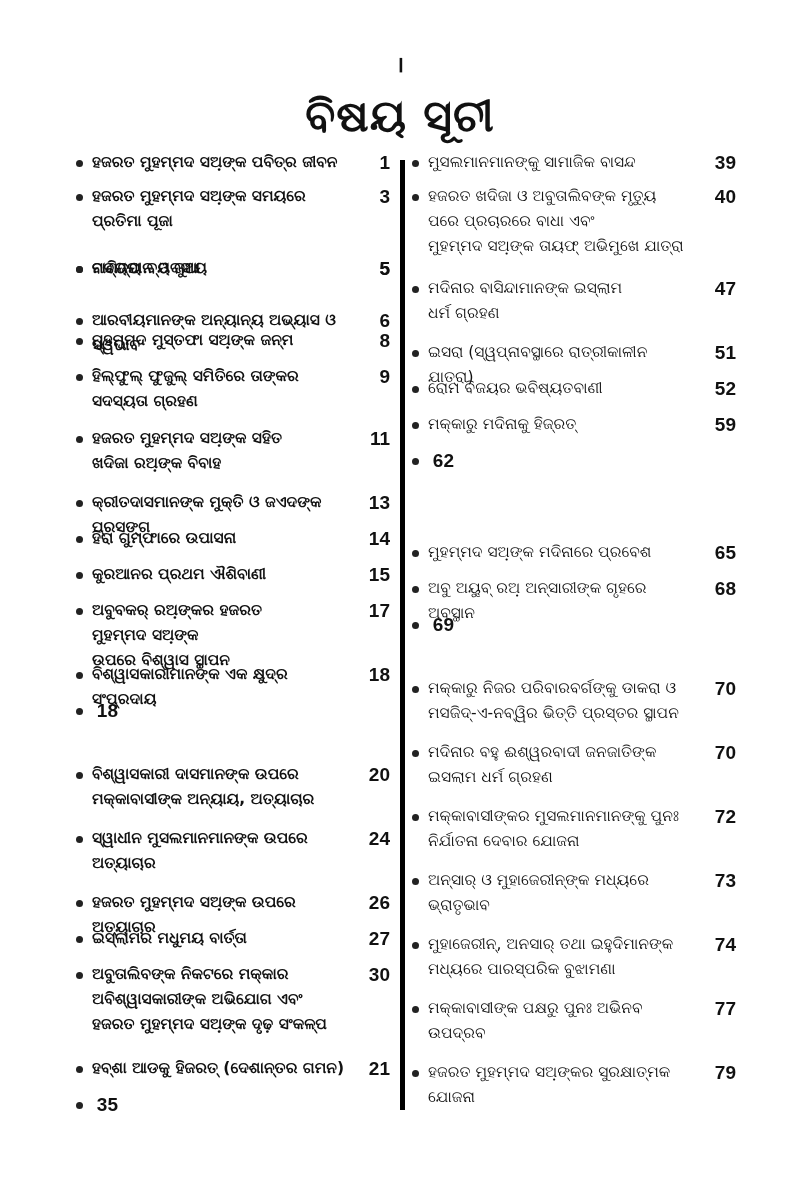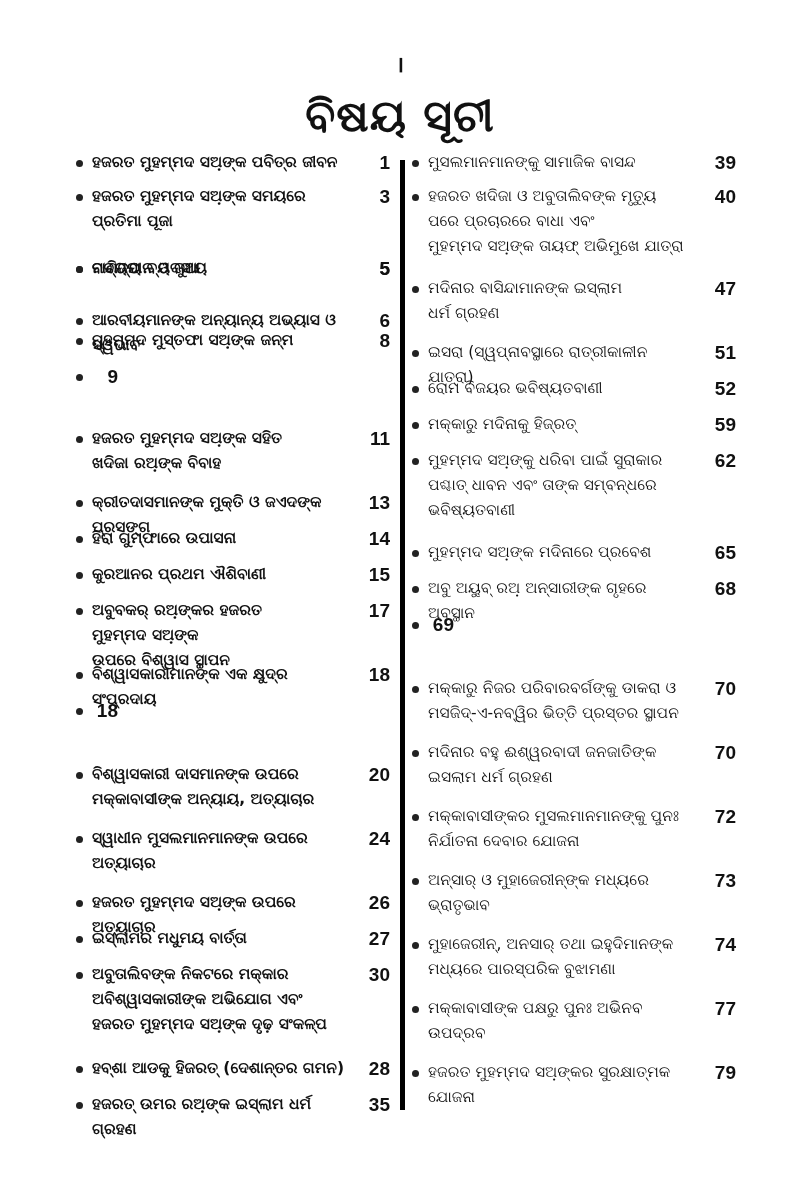--- a/index.html
+++ b/index.html
@@ -53,20 +53,22 @@
     <span class="entry-text">ଆରବୀୟମାନଙ୍କ ଅନ୍ୟାନ୍ୟ ଅଭ୍ୟାସ ଓ ସ୍ୱଭାବ</span>
     <span class="entry-page">6</span>
   </div>
     <div class="entry" style="position: absolute; left: 0px; right: 0px; top: 178px;">
     <span class="bullet" style="top: 10px;"></span>
     <span class="entry-text">ମୁହମ୍ମଦ ମୁସ୍ତଫା ସଅ଼ଙ୍କ ଜନ୍ମ</span>
     <span class="entry-page">8</span>
   </div>
     <div class="entry" style="position: absolute; left: 0px; right: 0px; top: 214px;">
     <span class="bullet" style="top: 10px;"></span>
+    <span class="entry-text">ହିଲ୍‌ଫୁଲ୍ ଫୁଜୁଲ୍ ସମିତିରେ ତାଙ୍କର
+ସଦସ୍ୟତା ଗ୍ରହଣ</span>
     <span class="entry-page">9</span>
   </div>
     <div class="entry" style="position: absolute; left: 0px; right: 0px; top: 276px;">
     <span class="bullet" style="top: 10px;"></span>
     <span class="entry-text">ହଜରତ ମୁହମ୍ମଦ ସଅ଼ଙ୍କ ସହିତ
 ଖଦିଜା ରଅ଼ଙ୍କ ବିବାହ</span>
     <span class="entry-page">11</span>
   </div>
     <div class="entry" style="position: absolute; left: 0px; right: 0px; top: 340px;">
     <span class="bullet" style="top: 10px;"></span>
@@ -123,25 +125,24 @@
     <div class="entry" style="position: absolute; left: 0px; right: 0px; top: 812px;">
     <span class="bullet" style="top: 10px;"></span>
     <span class="entry-text">ଅବୁତାଲିବଙ୍କ ନିକଟରେ ମକ୍କାର
 ଅବିଶ୍ୱାସକାରୀଙ୍କ ଅଭିଯୋଗ ଏବଂ
 ହଜରତ ମୁହମ୍ମଦ ସଅ଼ଙ୍କ ଦୃଢ଼ ସଂକଳ୍ପ</span>
     <span class="entry-page">30</span>
   </div>
     <div class="entry" style="position: absolute; left: 0px; right: 0px; top: 906px;">
     <span class="bullet" style="top: 10px;"></span>
     <span class="entry-text">ହବ୍‌ଶା ଆଡକୁ ହିଜରତ୍ (ଦେଶାନ୍ତର ଗମନ)</span>
-    <span class="entry-page">28</span>
+    <span class="entry-page">21</span>
   </div>
     <div class="entry" style="position: absolute; left: 0px; right: 0px; top: 942px;">
     <span class="bullet" style="top: 10px;"></span>
-    <span class="entry-text">ହଜରତ୍ ଉମର ରଅ଼ଙ୍କ ଇସ୍‌ଲାମ ଧର୍ମ ଗ୍ରହଣ</span>
     <span class="entry-page">35</span>
   </div>
   </div>
 <div class="divider"></div>
 <div class="col col-right" id="col-right">
     <div class="entry" style="position: absolute; left: 0px; right: 0px; top: 0px; gap: 40px;">
     <span class="bullet" style="top: 10px;"></span>
     <span class="entry-text">ମୁସଲମାନମାନଙ୍କୁ ସାମାଜିକ ବାସନ୍ଦ</span>
     <span class="entry-page">39</span>
   </div>
@@ -168,23 +169,20 @@
     <span class="entry-text">ରୋମ ବିଜୟର ଭବିଷ୍ୟତବାଣୀ</span>
     <span class="entry-page">52</span>
   </div>
     <div class="entry" style="position: absolute; left: 0px; right: 0px; top: 262px;">
     <span class="bullet" style="top: 10px;"></span>
     <span class="entry-text">ମକ୍କାରୁ ମଦିନାକୁ ହିଜ୍‌ରତ୍</span>
     <span class="entry-page">59</span>
   </div>
     <div class="entry" style="position: absolute; left: 0px; right: 0px; top: 298px;">
     <span class="bullet" style="top: 10px;"></span>
-    <span class="entry-text">ମୁହମ୍ମଦ ସଅ଼ଙ୍କୁ ଧରିବା ପାଇଁ ସୁରାକାର
-ପଶ୍ଚାତ୍ ଧାବନ ଏବଂ ତାଙ୍କ ସମ୍ବନ୍ଧରେ
-ଭବିଷ୍ୟତବାଣୀ</span>
     <span class="entry-page">62</span>
   </div>
     <div class="entry" style="position: absolute; left: 0px; right: 0px; top: 390px;">
     <span class="bullet" style="top: 10px;"></span>
     <span class="entry-text">ମୁହମ୍ମଦ ସଅ଼ଙ୍କ ମଦିନାରେ ପ୍ରବେଶ</span>
     <span class="entry-page">65</span>
   </div>
     <div class="entry" style="position: absolute; left: 0px; right: 0px; top: 426px;">
     <span class="bullet" style="top: 10px;"></span>
     <span class="entry-text">ଅବୁ ଅୟୁବ୍ ରଅ଼ ଅନ୍‌ସାରୀଙ୍କ ଗୃହରେ ଅବସ୍ଥାନ</span>

